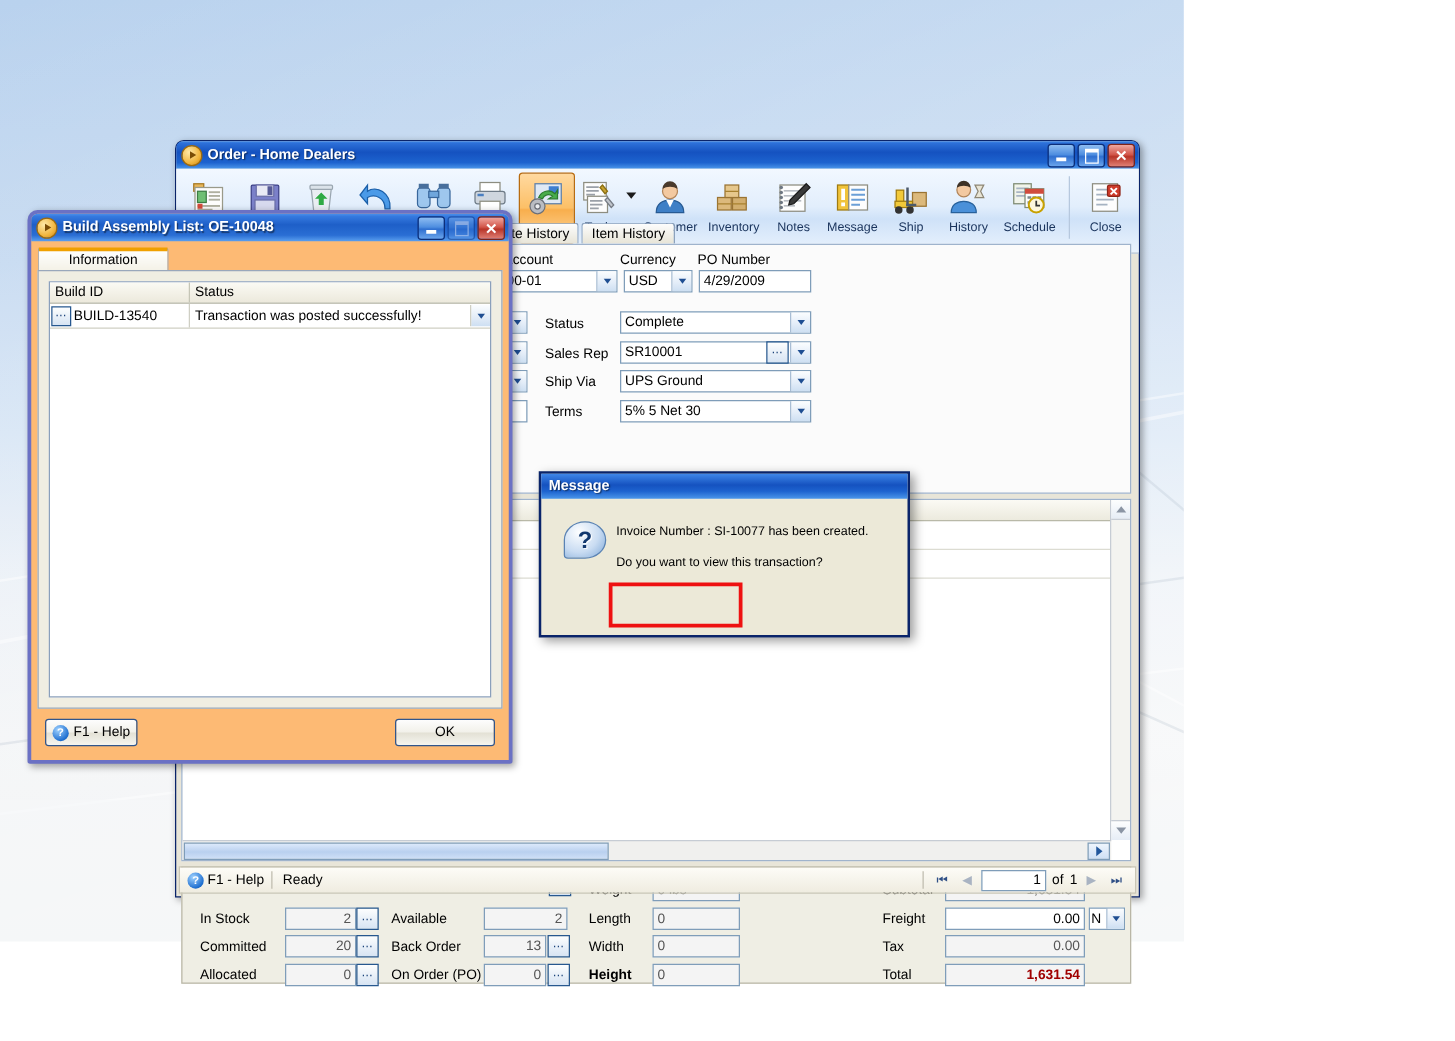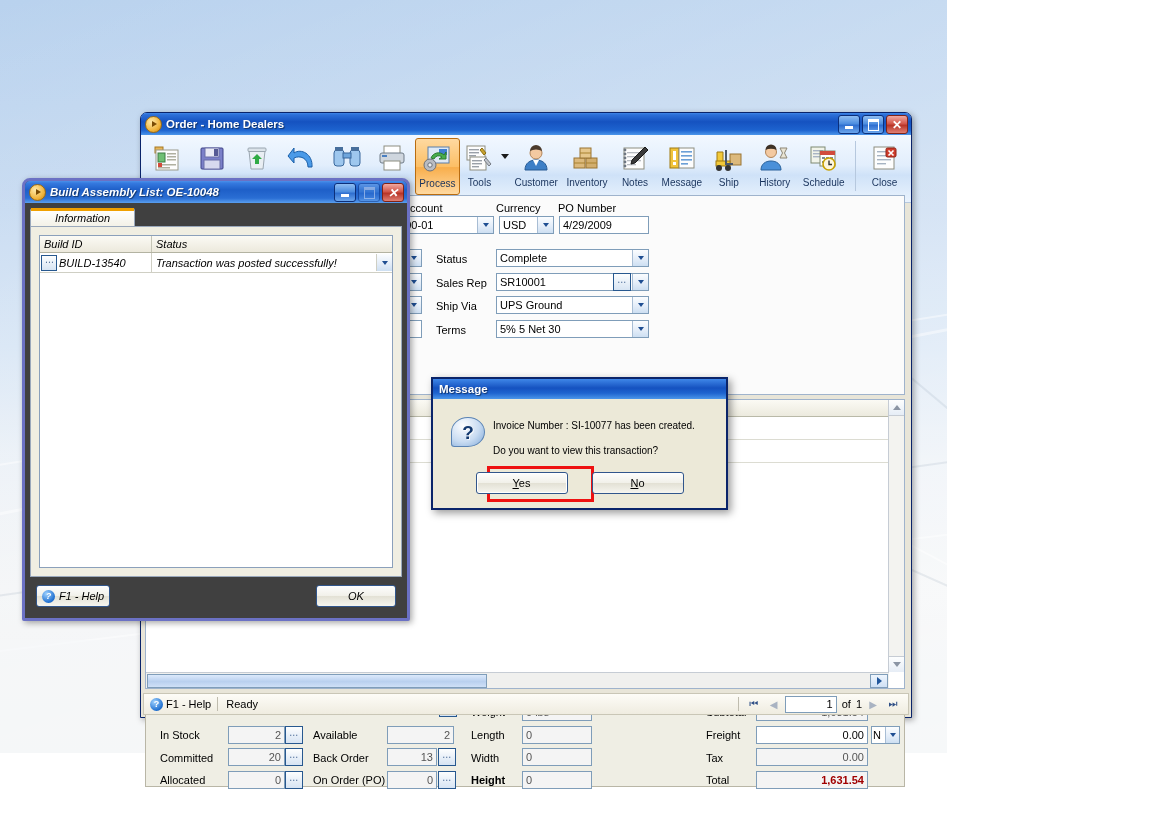--- a/index.html
+++ b/index.html
@@ -86,21 +86,21 @@
     background:linear-gradient(180deg,#fdfcf7,#efece0);border:1px solid #c9c6b6;display:flex;align-items:center;font-size:11px;}
   .helpbtn{display:flex;align-items:center;gap:3px;padding:0 6px;height:18px;}
   .helpicon{width:13px;height:13px;border-radius:50%;background:radial-gradient(circle at 35% 30%,#9fd2ff,#1f6fd0 70%,#0c4895);
             color:#fff;font-size:9px;font-weight:bold;display:flex;align-items:center;justify-content:center;}
   .sbsep{width:1px;height:14px;background:#bfbcae;}
 
   .navbtn{width:18px;height:16px;display:flex;align-items:center;justify-content:center;color:#2f4f86;font-size:10px;}
   .navbtn.dim{color:#a9b3c2;}
 
   
-  #build-window{left:22px;top:178px;width:382px;height:437px;background:#404040;font-style:italic;}
+  #build-window{left:22px;top:168px;width:382px;height:437px;background:#fdba74;}
   #build-window .titlebar{background:linear-gradient(180deg,#4a90ea 0%,#3579df 10%,#1e5fc8 40%,#2a6ed4 78%,#5a9fef 100%);}
   .bw-body{position:absolute;left:5px;top:27px;right:5px;bottom:5px;}
   .bw-tabrow{height:18px;display:flex;align-items:flex-end;}
   .bw-tab{height:18px;padding:0 24px;font-size:11px;border:1px solid #9aa8bb;border-bottom:none;border-radius:3px 3px 0 0;
           background:linear-gradient(180deg,#ffffff,#f3f1e6);display:flex;align-items:center;position:relative;top:1px;}
   .bw-tab.active:after{content:"";position:absolute;left:0;right:0;top:-1px;height:3px;background:#f0a000;}
   .bw-panel{position:absolute;left:0;top:18px;right:0;bottom:36px;background:#f0eee2;border:1px solid #9aa8bb;box-sizing:border-box;}
   .bw-grid{position:absolute;left:8px;top:8px;right:8px;bottom:8px;background:#fff;border:1px solid #8ba0bb;box-sizing:border-box;}
   .bw-ghead{height:16px;display:flex;background:linear-gradient(180deg,#fbfaf4,#ece9dc);border-bottom:1px solid #b3b3a2;font-size:11px;}
   .bw-ghead div{padding:1px 4px;box-sizing:border-box;border-right:1px solid #c5c5b6;display:flex;align-items:center;}
@@ -411,20 +411,29 @@
                 <rect x="6" y="19" width="9" height="1.4"></rect>
               </g>
             <rect x="15" y="4" width="10" height="9" rx="1.5" fill="#cf3c2c" stroke="#8f2316"></rect>
             <path d="M17.5 6.5 l5 5 M22.5 6.5 l-5 5" stroke="#fff" stroke-width="1.6"></path>
           </svg>
         </div>
         <div class="lbl">Close</div>
       </div>
     </div>
 
+    <div class="tabrow">
+      <div style="width:254px;"></div>
+      <div class="tab">
+          <span>te History</span>
+        </div>
+      <div class="tab">
+          <span>Item History</span>
+        </div>
+    </div>
 
     <div class="formpanel">
 
       <div class="lab" style="left:36px;top:6px;">Date</div>
       <div class="lab" style="left:122px;top:6px;">Transaction Type</div>
       <div class="lab" style="left:236px;top:6px;">A\R Account</div>
       <div class="lab" style="left:350px;top:6px;">Currency</div>
       <div class="lab" style="left:412px;top:6px;">PO Number</div>
 
       <div class="combo" style="left:-14px;top:20px;width:34px;">
@@ -710,24 +719,16 @@
       <div class="qicon">
         <div class="qbubble">
             <span>?</span>
           </div>
       </div>
       <div class="mtext">
         <div>Invoice Number : SI-10077 has been created.</div>
         <div class="l2">Do you want to view this transaction?</div>
       </div>
       <div class="redbox"></div>
-      <div class="mbtns">
-        <div class="btn mbtn def">
-          <span><u>Y</u>es</span>
-        </div>
-        <div class="btn mbtn">
-          <span><u>N</u>o</span>
-        </div>
-      </div>
     </div>
   </div>
 
 </div>
 
 </body></html>

